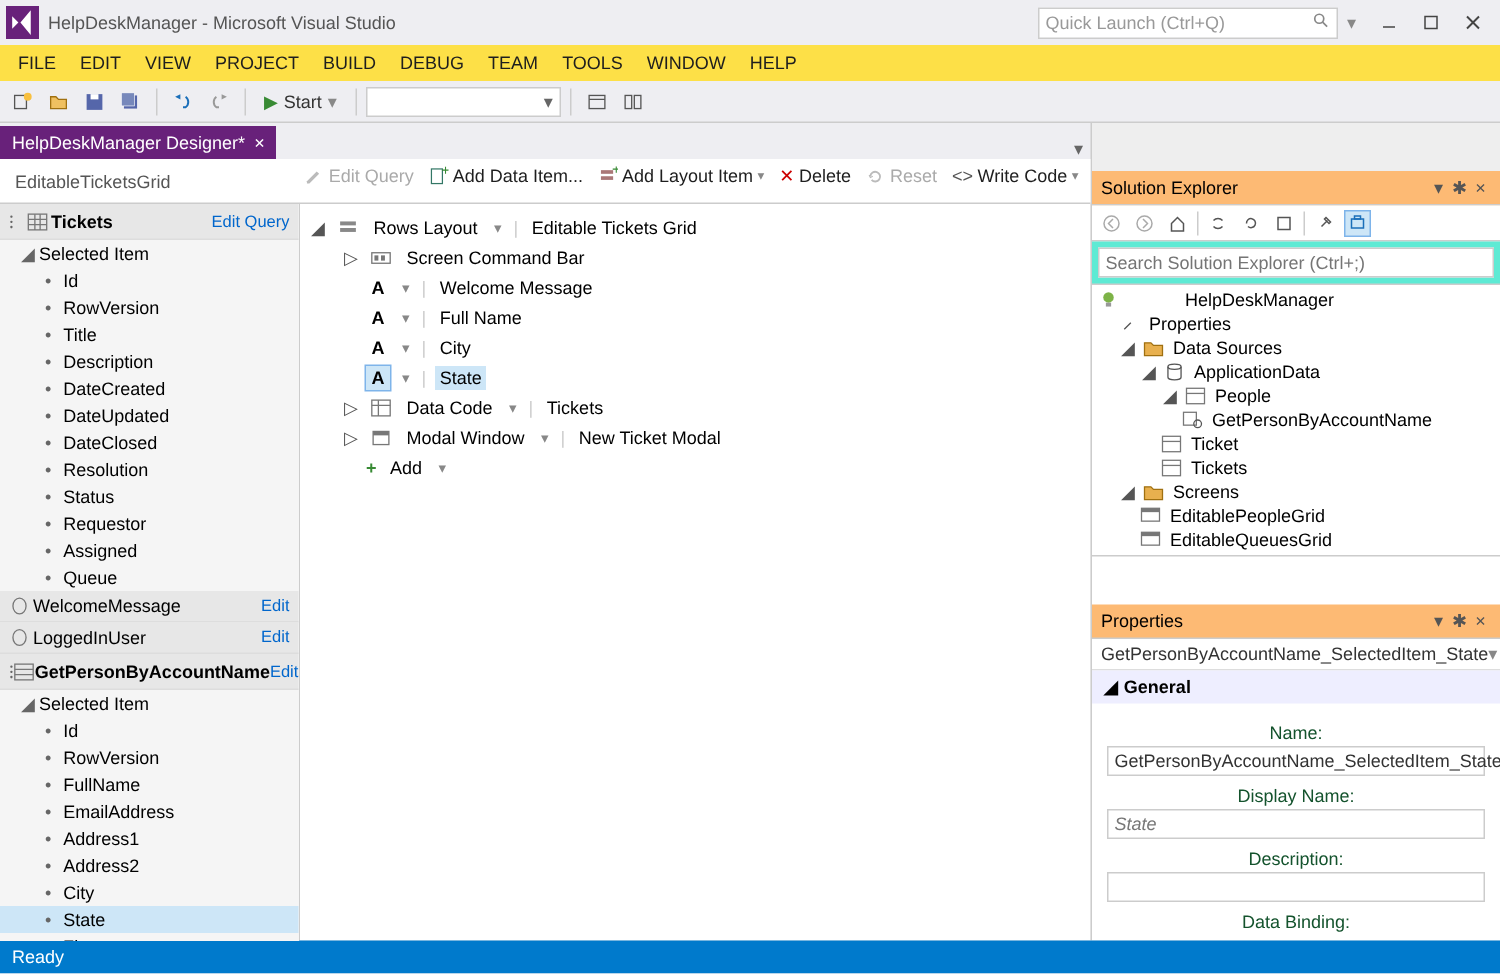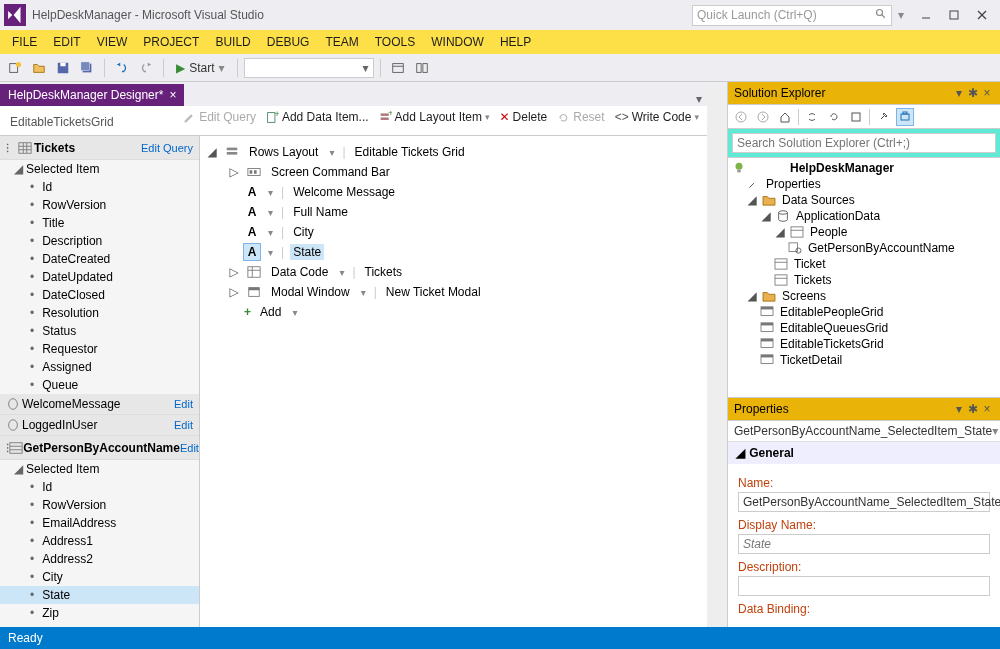--- a/index.html
+++ b/index.html
@@ -23,21 +23,21 @@
 .toolbar { height: 28px; background: #eeeef2; border-bottom: 1px solid #ccc; display: flex; align-items: center; padding: 0 4px; gap: 2px; }
 .toolbar .tb-btn { width: 22px; height: 22px; display: flex; align-items: center; justify-content: center; cursor: pointer; color: #444; }
 .toolbar .tb-btn svg { width: 14px; height: 14px; }
 .toolbar .sep { width: 1px; height: 18px; background: #ccc; margin: 0 4px; }
 .toolbar .start { display: flex; align-items: center; gap: 4px; padding: 0 6px; color: #333; cursor: pointer; }
 .toolbar .start .play { color: #388a34; }
 .toolbar .dd { width: 130px; height: 20px; border: 1px solid #ccc; background: #fff; display: flex; align-items: center; padding: 0 4px; }
 .toolbar .dd .chev { margin-left: auto; color: #666; }
 
 
-.main { flex: 1; display: flex; overflow: hidden; gap: 20px; }
+.main { flex: 1; display: flex; overflow: hidden; }
 .left-pane { flex: 1; display: flex; flex-direction: column; }
 .right-pane { width: 273px; display: flex; flex-direction: column; border-left: 1px solid #ccc; }
 
 
 .tab-strip { height: 24px; background: #eeeef2; display: flex; align-items: flex-end; }
 .doc-tab { background: #68217a; color: #fff; padding: 4px 8px; display: flex; align-items: center; gap: 6px; }
 .doc-tab .close-x { cursor: pointer; }
 .tab-strip .spacer { flex: 1; }
 .tab-strip .tab-ctrl { width: 16px; color: #666; cursor: pointer; text-align: center; }
 
@@ -70,47 +70,47 @@
 .layout-row .ic { width: 16px; height: 16px; display: inline-flex; align-items: center; justify-content: center; }
 .layout-row .dd-chev { color: #888; font-size: 10px; padding: 0 2px; }
 .layout-row .pipe { color: #ccc; }
 .layout-row.selected { }
 .layout-row.selected .ic, .layout-row.selected .node-text { background: #cde6f7; }
 .layout-row.selected .ic { outline: 1px solid #7eb4ea; }
 .layout-row .node-text { padding: 1px 3px; }
 .layout-row .add-plus { color: #388a34; font-weight: bold; }
 
 
-.panel-head { background: #eab308; padding: 4px 6px; display: flex; align-items: flex-end; border-bottom: 1px solid #ccc; }
+.panel-head { background: #fdba74; padding: 4px 6px; display: flex; align-items: flex-end; border-bottom: 1px solid #ccc; margin-top: 32px; }
 .panel-head .title { flex: 1; }
 .panel-head .ctrl { width: 14px; text-align: center; cursor: pointer; color: #555; }
 .se-toolbar { height: 24px; display: flex; align-items: center; padding: 0 4px; gap: 4px; border-bottom: 1px solid #ccc; background: #fff; }
 .se-toolbar .se-btn { width: 18px; height: 18px; display: flex; align-items: center; justify-content: center; cursor: pointer; color: #666; border: 1px solid transparent; }
 .se-toolbar .se-btn.active { border: 1px solid #7eb4ea; background: #cde6f7; }
 .se-toolbar .se-sep { width: 1px; height: 16px; background: #ccc; }
 .se-search { padding: 4px; border-bottom: 1px solid #ccc; background: #5eead4; }
 .se-search input { width: 100%; border: 1px solid #ccc; padding: 2px 4px; color: #999; }
 .se-tree { flex: 1; overflow: auto; background: #fff; padding: 2px 0; }
 .se-row { display: flex; align-items: center; padding: 1px 4px; gap: 4px; cursor: pointer; }
 .se-row .exp { width: 12px; text-align: center; color: #555; }
 .se-row .ic { width: 16px; height: 14px; display: inline-flex; align-items: center; }
-.se-row .bold { font-weight: bold; padding-left: 38px; }
+.se-row .bold { font-weight: normal; padding-left: 38px; }
 .se-indent-0 { padding-left: 4px; }
 .se-indent-1 { padding-left: 18px; }
 .se-indent-2 { padding-left: 32px; }
 .se-indent-3 { padding-left: 46px; }
 .se-indent-4 { padding-left: 60px; }
 
 
 .props { border-top: 1px solid #ccc; display: flex; flex-direction: column; background: #fff; }
 .props-title { padding: 3px 6px; background: #fff; border-bottom: 1px solid #ddd; display: flex; }
 .props-title select, .props-title .sel { width: 100%; border: none; color: #333; }
 .props-group { padding: 4px 8px; background: #eef; font-weight: bold; display: flex; align-items: center; gap: 4px; }
 .props-body { padding: 6px 10px; overflow: auto; }
-.props-field-label { color: #c2410c; margin-top: 6px; }
+.props-field-label { color: #14532d; margin-top: 6px; text-align: center; }
 .props-field-value { border: 1px solid #ccc; padding: 2px 4px; margin-top: 2px; color: #333; }
 .props-field-value.italic { font-style: italic; color: #777; }
 
 
 .statusbar { height: 22px; background: #007acc; color: #fff; display: flex; align-items: center; padding: 0 8px; }
 .bullet::before { content: "•"; color: #666; margin-right: 4px; }
 
 </style>
 </head>
 <body>
@@ -390,20 +390,24 @@
         <div class="ds-item">
             <span class="bullet"></span>
             <span>Id</span>
           </div>
         <div class="ds-item">
             <span class="bullet"></span>
             <span>RowVersion</span>
           </div>
         <div class="ds-item">
             <span class="bullet"></span>
+            <span>FullName</span>
+          </div>
+        <div class="ds-item">
+            <span class="bullet"></span>
             <span>EmailAddress</span>
           </div>
         <div class="ds-item">
             <span class="bullet"></span>
             <span>Address1</span>
           </div>
         <div class="ds-item">
             <span class="bullet"></span>
             <span>Address2</span>
           </div>

